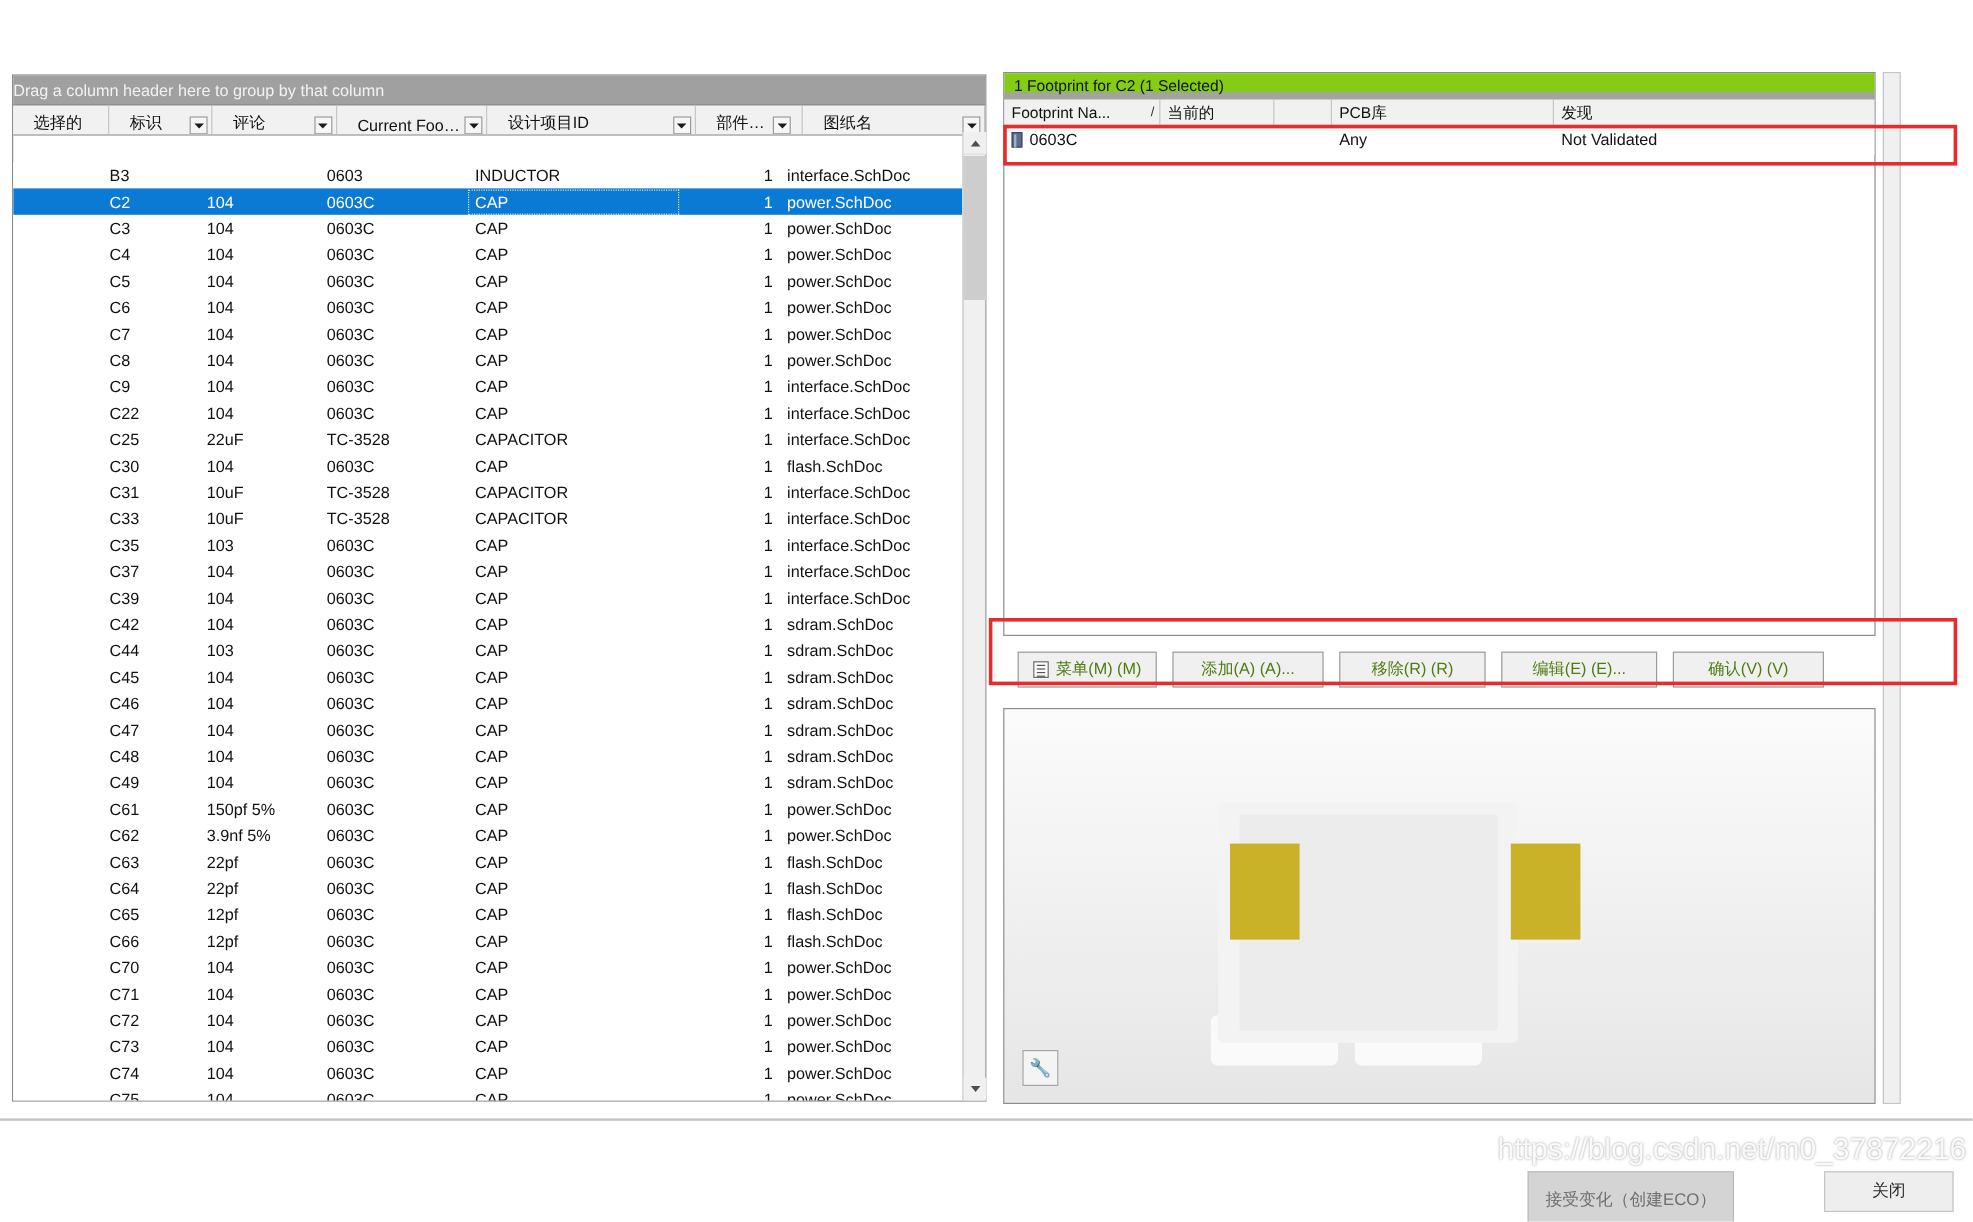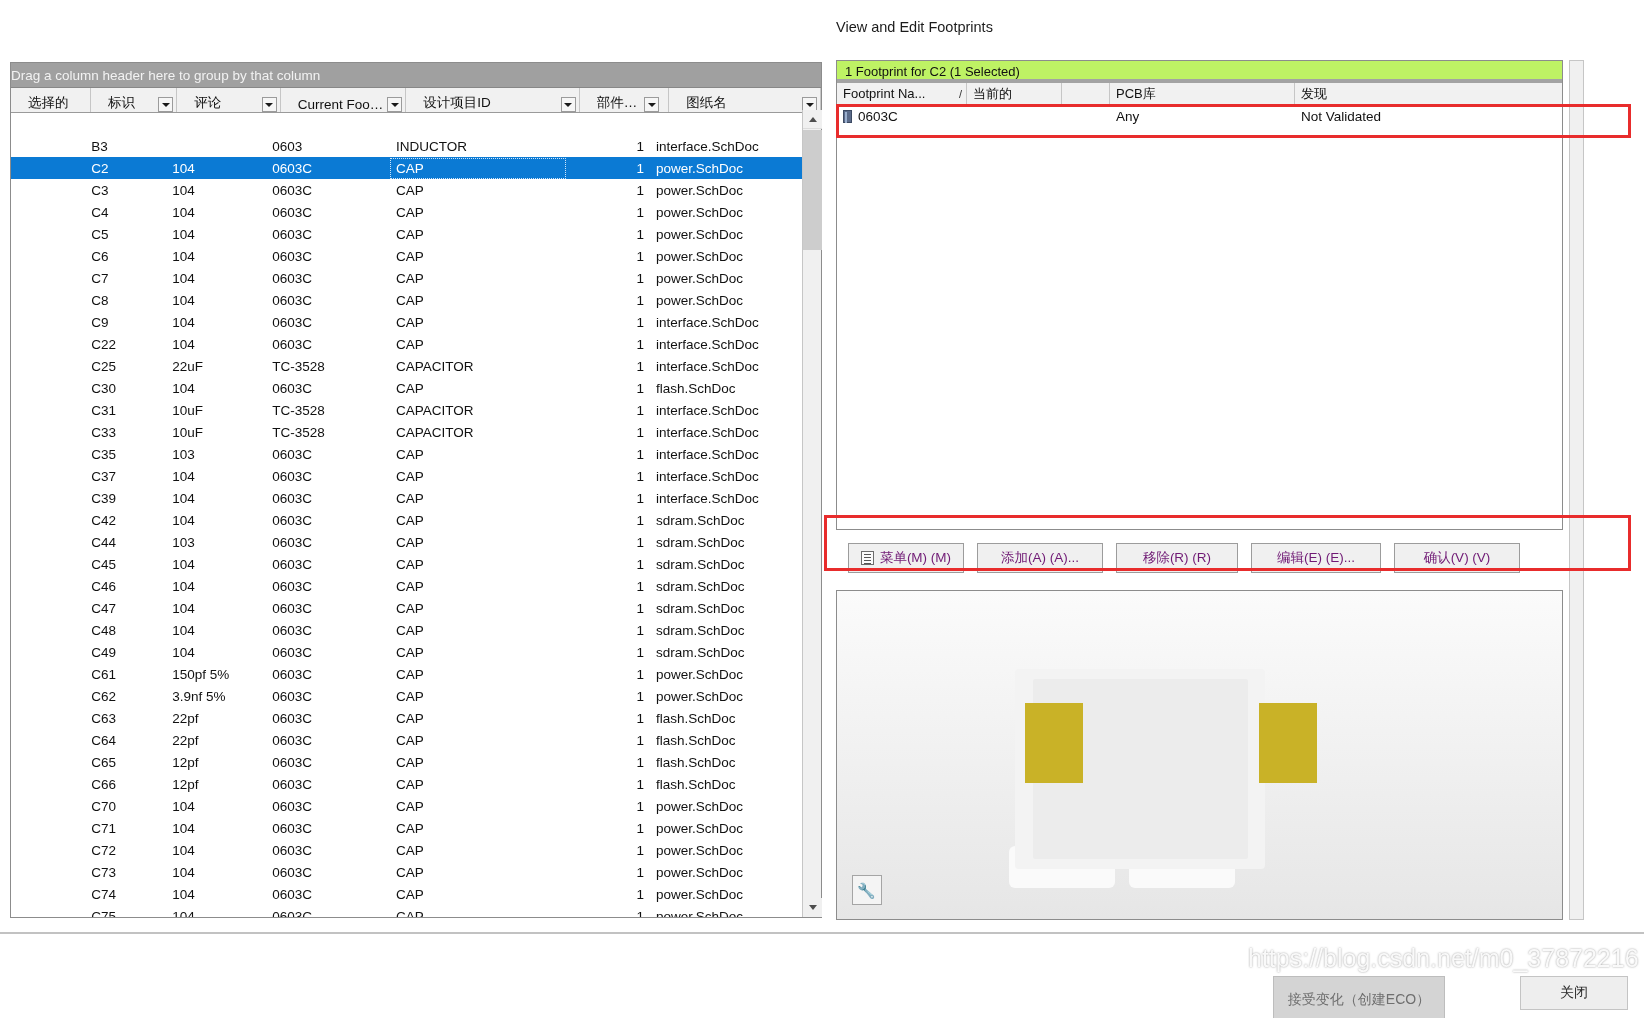--- a/index.html
+++ b/index.html
@@ -97,22 +97,22 @@
 
   
   .right-pane { position: absolute; left: 833px; top: 14px; width: 800px; height: 906px; }
   .right-title { font-size: 14.5px; color: #1b1b1b; height: 30px; line-height: 26px; padding-left: 3px; }
 
   .fp-frame {
     position: absolute; left: 3px; top: 46px; width: 727px; height: 470px;
     border: 1px solid #8c8c8c; background: #fff;
   }
   .fp-count {
-    height: 22px; background: #bef264; font-size: 13px; color: #111;
-    line-height: 22px; padding-left: 8px; border-bottom: 4px solid #a3a3a3;
+    height: 22px; background: #84cc16; font-size: 13px; color: #111;
+    line-height: 22px; padding-left: 8px; border-bottom: 6px solid #a3a3a3;
   }
   .fp-head { height: 22px; background: #f1f1f1; display: flex; font-size: 13px; color: #111; border-bottom: 1px solid #9a9a9a; }
   .fp-head .hc { border-right: 1px solid #c6c6c6; padding-left: 6px; height: 100%; line-height: 22px; white-space: nowrap; overflow: hidden; display:flex; align-items:center; }
   .fp-head .hc .hlabel { flex:1; overflow:hidden; text-overflow: ellipsis; }
   .fw-name { width: 130px; }
   .fw-cur  { width: 95px; }
   .fw-gap  { width: 48px; }
   .fw-lib  { width: 185px; }
   .fw-found{ width: 260px; border-right: none !important; }
 
@@ -129,21 +129,21 @@
 
   
   .redbox { position: absolute; border: 3px solid #e82c2c; pointer-events: none; }
   #red-fp-row { left: 836px; top: 104px; width: 795px; height: 34px; }
   #red-buttons { left: 824px; top: 515px; width: 807px; height: 56px; }
 
   
   .btn-row { position: absolute; left: 3px; top: 524px; width: 727px; height: 40px; display: flex; align-items: center; gap: 13px; padding-left: 12px; }
   .btn {
     height: 30px; border: 1px solid #9c9c9c; background: #f0f0f0;
-    font-size: 13.5px; color: #701a75; display: flex; align-items: center;
+    font-size: 13.5px; color: #4d7c0f; display: flex; align-items: center;
     justify-content: center; gap: 6px; padding: 0 10px;
   }
   .btn-menu { width: 116px; }
   .btn-add  { width: 126px; }
   .btn-rem  { width: 122px; }
   .btn-edit { width: 130px; }
   .btn-ok   { width: 126px; justify-content: center; }
   .menu-glyph {
     display: inline-block; width: 13px; height: 14px; border: 1px solid #6c6c6c;
     background: #fbfbfb; position: relative; flex: none;
@@ -599,21 +599,20 @@
           </div>
         <div class="vs-thumb"></div>
         <div class="vs-btn down">
             <span class="vs-arrow-down"></span>
           </div>
       </div>
     </div>
   </div>
 
   <div class="right-pane">
-    <div class="right-title">View and Edit Footprints</div>
 
     <div class="fp-frame">
       <div class="fp-count">1 Footprint for C2 (1 Selected)</div>
       <div class="fp-head">
         <div class="hc fw-name">
           <span class="hlabel">Footprint Na...</span>
           <span class="hsort">/</span>
         </div>
         <div class="hc fw-cur">
           <span class="hlabel">当前的</span>

